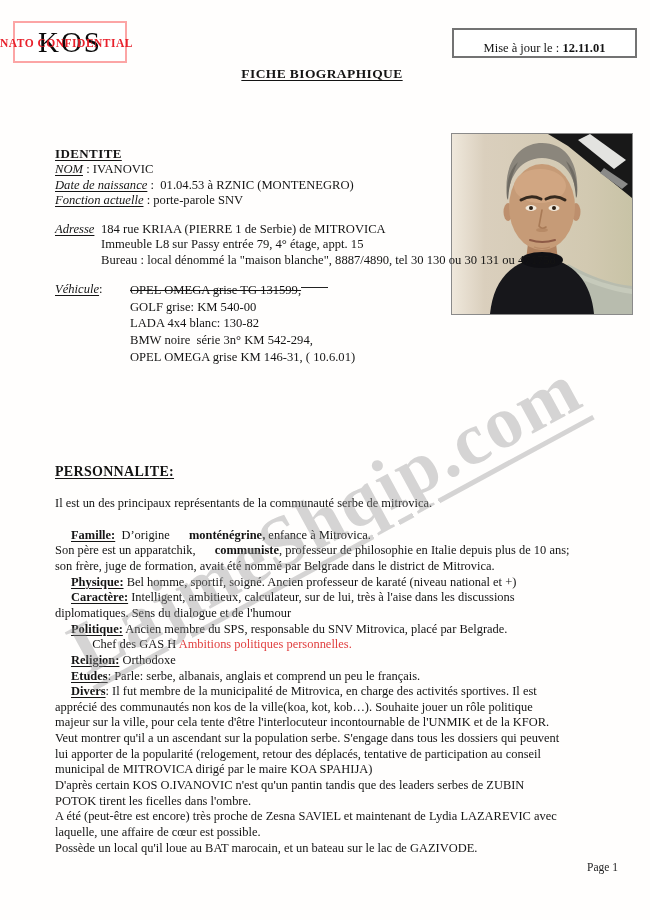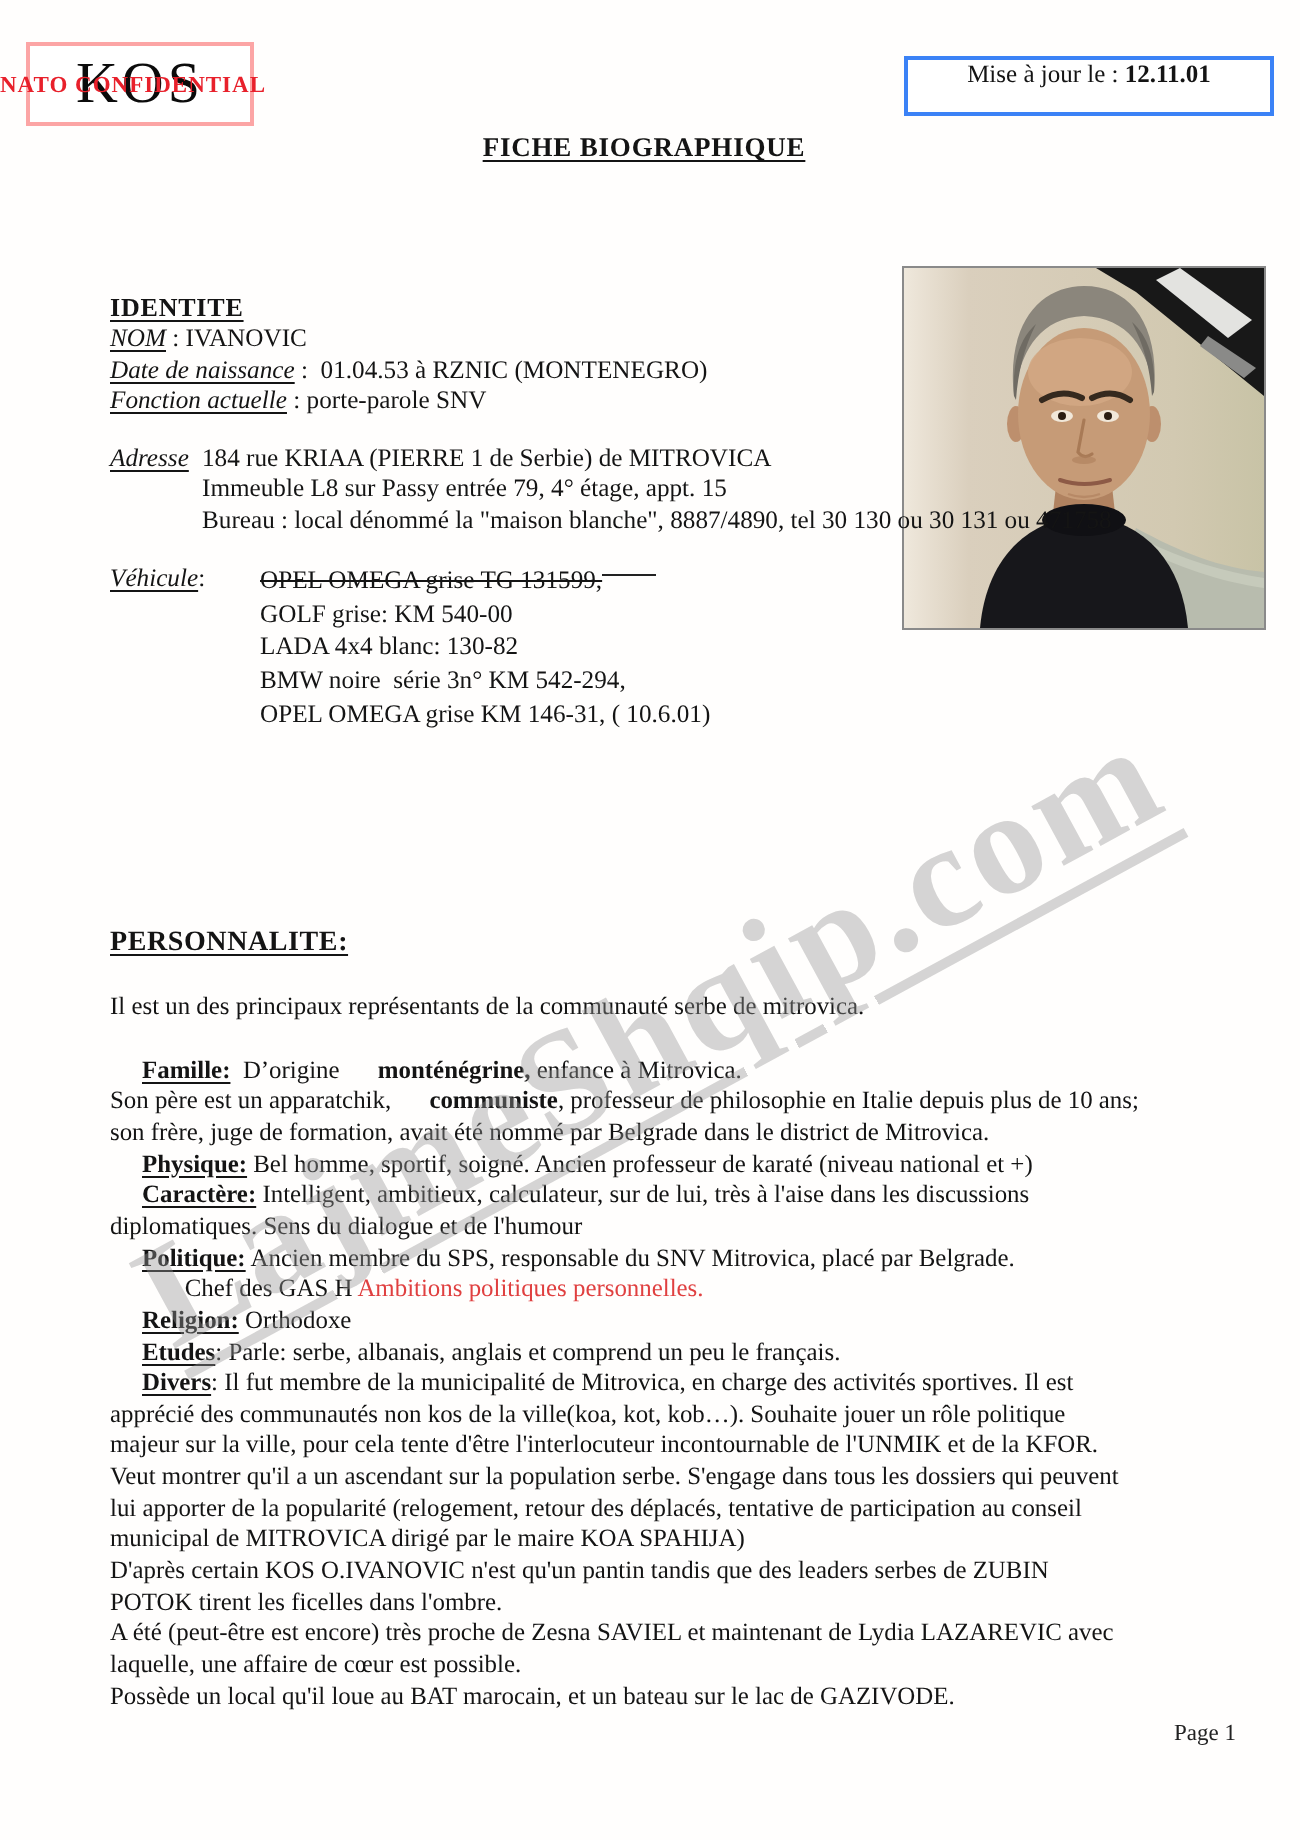--- a/index.html
+++ b/index.html
@@ -13,21 +13,21 @@
     position:absolute; left:13px; top:21px; width:110px; height:38px;
     border:2px solid #fca5a5; display:flex; align-items:center; justify-content:center;
     font-size:29px; letter-spacing:2px; color:#0b0b0b; background:#fff;
   }
   .classification {
     position:absolute; top:37px; left:0; width:638px; text-align:left;
     font-weight:bold; font-size:11.5px; letter-spacing:0.5px; color:#e8202b;
   }
   .updated-box {
     position:absolute; left:452px; top:28px; width:181px; height:26px;
-    border:2px solid #3b82f6; display:flex; align-items:flex-start; justify-content:center;
+    border:2px solid #737373; display:flex; align-items:flex-end; justify-content:center;
     font-size:12.5px; background:#fff; white-space:pre;
   }
   .updated-box b { font-weight:bold; }
   .doc-title {
     position:absolute; top:66px; left:0; width:644px; text-align:center;
     font-weight:bold; font-size:13.5px; letter-spacing:0.4px;
     text-decoration:underline; text-underline-offset:2px;
   }
   
   .photo-frame {

